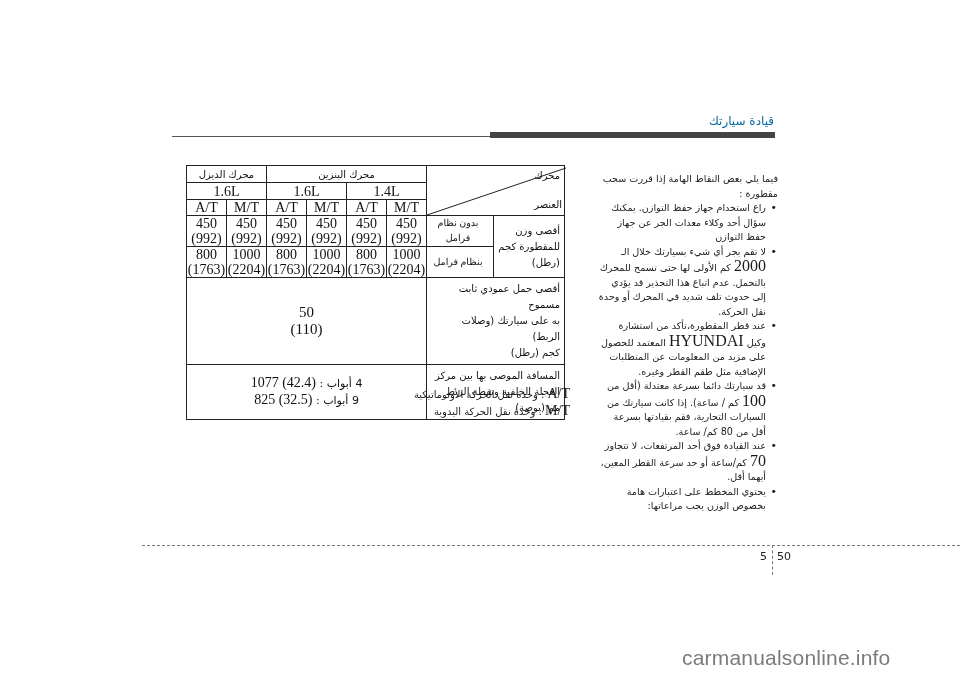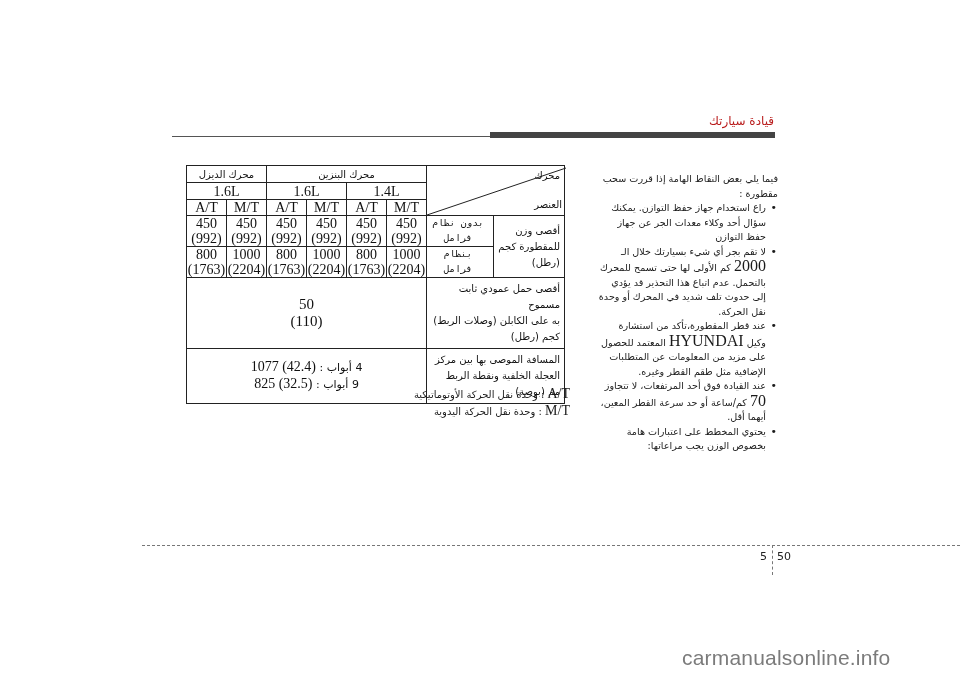--- a/index.html
+++ b/index.html
@@ -14,21 +14,21 @@
       overflow: hidden;
       font-family: "DejaVu Sans", sans-serif;
       color: #1a1a1a;
     }
     .section-title {
       position: absolute;
       right: 186px;
       top: 114px;
       font-size: 12px;
       direction: rtl;
-      color: #b91c1c;
+      color: #0369a1;
     }
     .rule-thin {
       position: absolute;
       left: 172px;
       top: 136px;
       width: 320px;
       height: 1px;
       background: #555;
     }
     .rule-thick {
@@ -95,21 +95,21 @@
       direction: rtl;
       text-align: right !important;
       padding: 3px 4px !important;
       font-family: "DejaVu Sans", sans-serif;
       font-size: 10px !important;
       line-height: 16px !important;
       vertical-align: top !important;
     }
     .brake-cell {
       direction: rtl;
-      font-family: Liberation Mono, monospace;
+      font-family: Liberation Serif, serif;
       font-size: 9.5px !important;
       text-align: center;
       padding-right: 4px !important;
     }
     .big-val {
       font-size: 15px !important;
       line-height: 17px !important;
     }
     .dist-line {
       direction: rtl;
@@ -280,21 +280,21 @@
     <td><span>1000</span><br><span>(2204)</span></td>
     <td class="brake-cell">بنظام فرامل</td>
   </tr>
   <tr style="height:55px;">
     <td colspan="6" class="big-val">
       <span>50</span><br>
       <span>(110)</span>
     </td>
     <td colspan="2" class="label-cell">
       <span>أقصى حمل عمودي ثابت مسموح</span><br>
-      <span>به على الكابلن (وصلات الربط)</span><br>
+      <span>به على سيارتك (وصلات الربط)</span><br>
       <span>كجم (رطل)</span>
     </td>
   </tr>
   <tr style="height:53px;padding-left:34px;">
     <td colspan="6">
       <span class="dist-line"><span class="ar">4 أبواب :</span> <span dir="ltr">1077 (42.4)</span></span>
       <span class="dist-line"><span class="ar">9 أبواب :</span> <span dir="ltr">825 (32.5)</span></span>
     </td>
     <td colspan="2" class="label-cell">
       <span>المسافة الموصى بها بين مركز</span><br>
@@ -309,20 +309,21 @@
   <div><span class="abbr" dir="ltr">A/T</span><span> : وحدة نقل الحركة الأوتوماتيكية</span></div>
   <div><span class="abbr" dir="ltr">M/T</span><span> : وحدة نقل الحركة اليدوية</span></div>
 </div>
 
 <div class="notes">
   <p>فيما يلي بعض النقاط الهامة إذا قررت سحب مقطورة :</p>
   <ul>
     <li><span>راع استخدام جهاز حفظ التوازن. يمكنك سؤال أحد وكلاء معدات الجر عن جهاز حفظ التوازن</span></li>
     <li><span>لا تقم بجر أي شيء بسيارتك خلال الـ </span><span class="en">2000</span><span> كم الأولى لها حتى تسمح للمحرك بالتحمل. عدم اتباع هذا التحذير قد يؤدي إلى حدوث تلف شديد في المحرك أو وحدة نقل الحركة.</span></li>
     <li><span>عند قطر المقطورة،تأكد من استشارة وكيل </span><span class="en">HYUNDAI</span><span> المعتمد للحصول على مزيد من المعلومات عن المتطلبات الإضافية مثل طقم القطر وغيره.</span></li>
+    <li><span>قد سيارتك دائما بسرعة معتدلة (أقل من </span><span class="en">100</span><span> كم / ساعة). إذا كانت سيارتك من السيارات التجارية، فقم بقيادتها بسرعة أقل من 80 كم/ ساعة.</span></li>
     <li><span>عند القيادة فوق أحد المرتفعات، لا تتجاوز </span><span class="en">70</span><span> كم/ساعة أو حد سرعة القطر المعين، أيهما أقل.</span></li>
     <li><span>يحتوي المخطط على اعتبارات هامة بخصوص الوزن يجب مراعاتها:</span></li>
   </ul>
 </div>
 
 <div class="footer-rule"></div>
 <div class="footer-vrule"></div>
 <div class="page-chapter">5</div>
 <div class="page-num">50</div>
 <div class="watermark">carmanualsonline.info</div>

